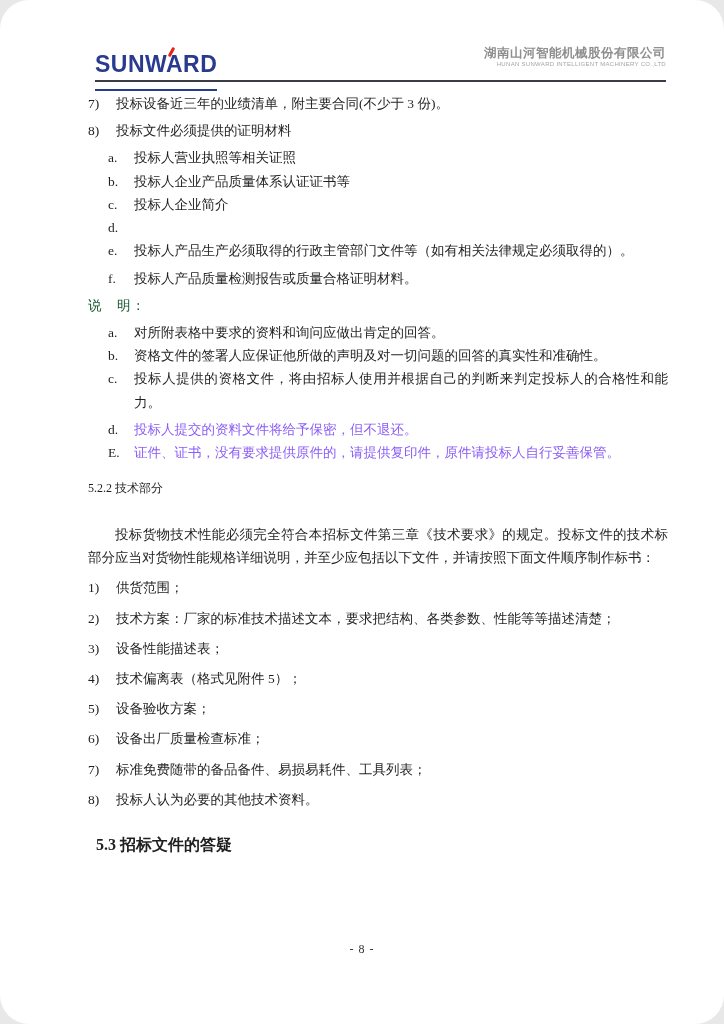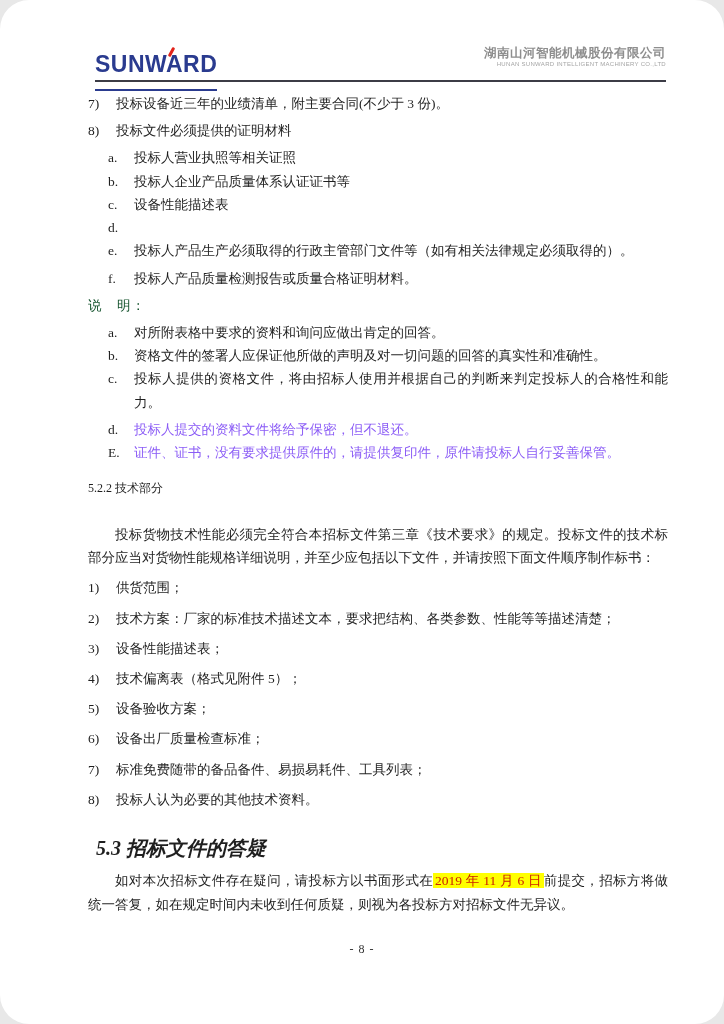--- a/index.html
+++ b/index.html
@@ -49,21 +49,21 @@
   .li.sub{padding-left:20px;}
   .li.sub .marker{flex:0 0 26px;}
   .mt-sm{margin-top:4px;}
   .mt-md{margin-top:8px;}
   .red{color:#8b5cf6;}
   .note-heading{color:#14532d;margin-top:4px;letter-spacing:1px;}
   .h-522{margin-top:14px;font-size:12px;}
   .para{
     margin-top:24px;text-indent:2em;text-align:justify;
   }
-  .h-53{margin-top:20px;font-size:20px;font-weight:bold;margin-left:8px;font-style:italic;}
+  .h-53{margin-top:20px;font-size:16px;font-weight:bold;margin-left:8px;}
   .para-53{margin-top:4px;text-indent:2em;text-align:justify;}
   .hl{
     background:#ffff00;color:#cc2200;padding:0 2px;
   }
   .tech .li{margin-top:7px;}
   
   .footer{
     position:absolute;left:0;right:0;top:942px;text-align:center;
     font-size:12px;color:#333;letter-spacing:1px;
   }
@@ -100,21 +100,21 @@
     <div class="li sub mt-sm">
       <span class="marker">a.</span>
       <span>投标人营业执照等相关证照</span>
     </div>
     <div class="li sub">
       <span class="marker">b.</span>
       <span>投标人企业产品质量体系认证证书等</span>
     </div>
     <div class="li sub">
       <span class="marker">c.</span>
-      <span>设备性能描述表</span>
+      <span>投标人企业简介</span>
     </div>
     <div class="li sub">
       <span class="marker">d.</span>
     </div>
     <div class="li sub">
       <span class="marker">e.</span>
       <span>投标人产品生产必须取得的行政主管部门文件等（如有相关法律规定必须取得的）。</span>
     </div>
     <div class="li sub mt-sm">
       <span class="marker">f.</span>
@@ -176,19 +176,18 @@
         <span class="marker">7)</span>
         <span>标准免费随带的备品备件、易损易耗件、工具列表；</span>
       </div>
       <div class="li">
         <span class="marker">8)</span>
         <span>投标人认为必要的其他技术资料。</span>
       </div>
     </div>
 
     <div class="h-53">5.3 招标文件的答疑</div>
-    <div class="para-53"><span>如对本次招标文件存在疑问，请投标方以书面形式在</span><span class="hl">2019 年 11 月 6 日</span><span>前提交，招标方将做统一答复，如在规定时间内未收到任何质疑，则视为各投标方对招标文件无异议。</span></div>
 
   </div>
 
   <div class="footer">- 8 -</div>
 
 </div>
 
 </body></html>

